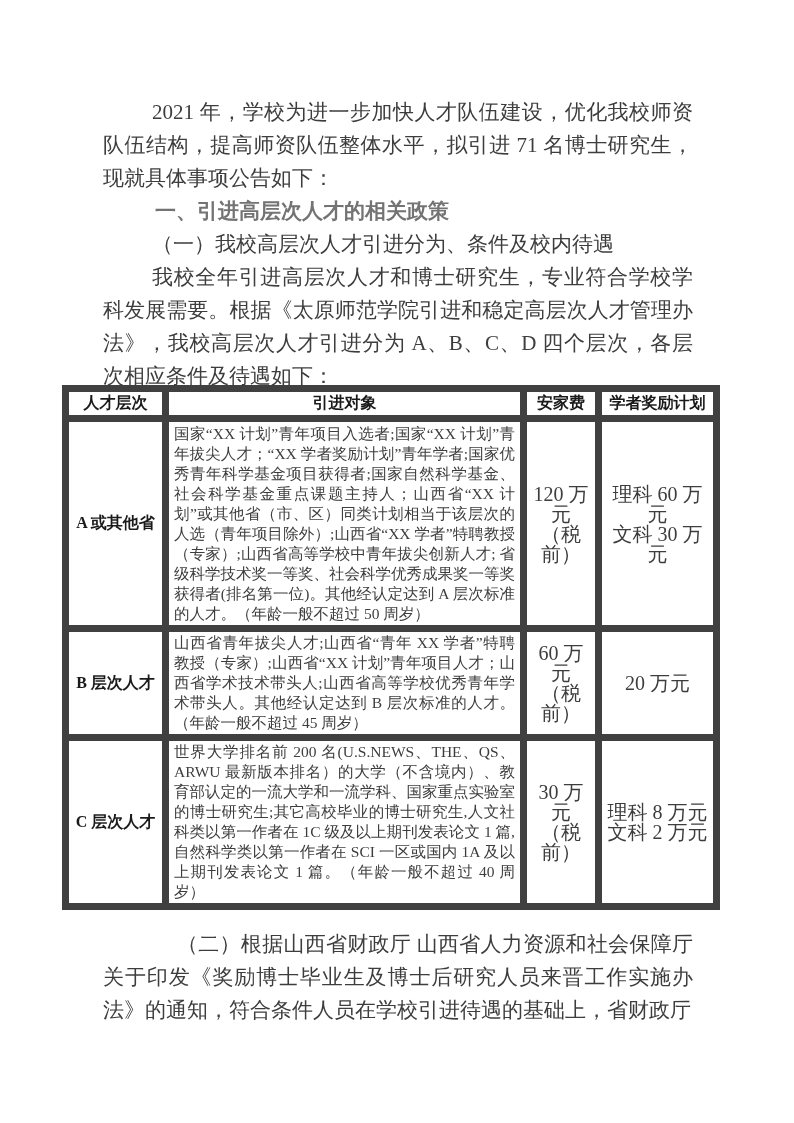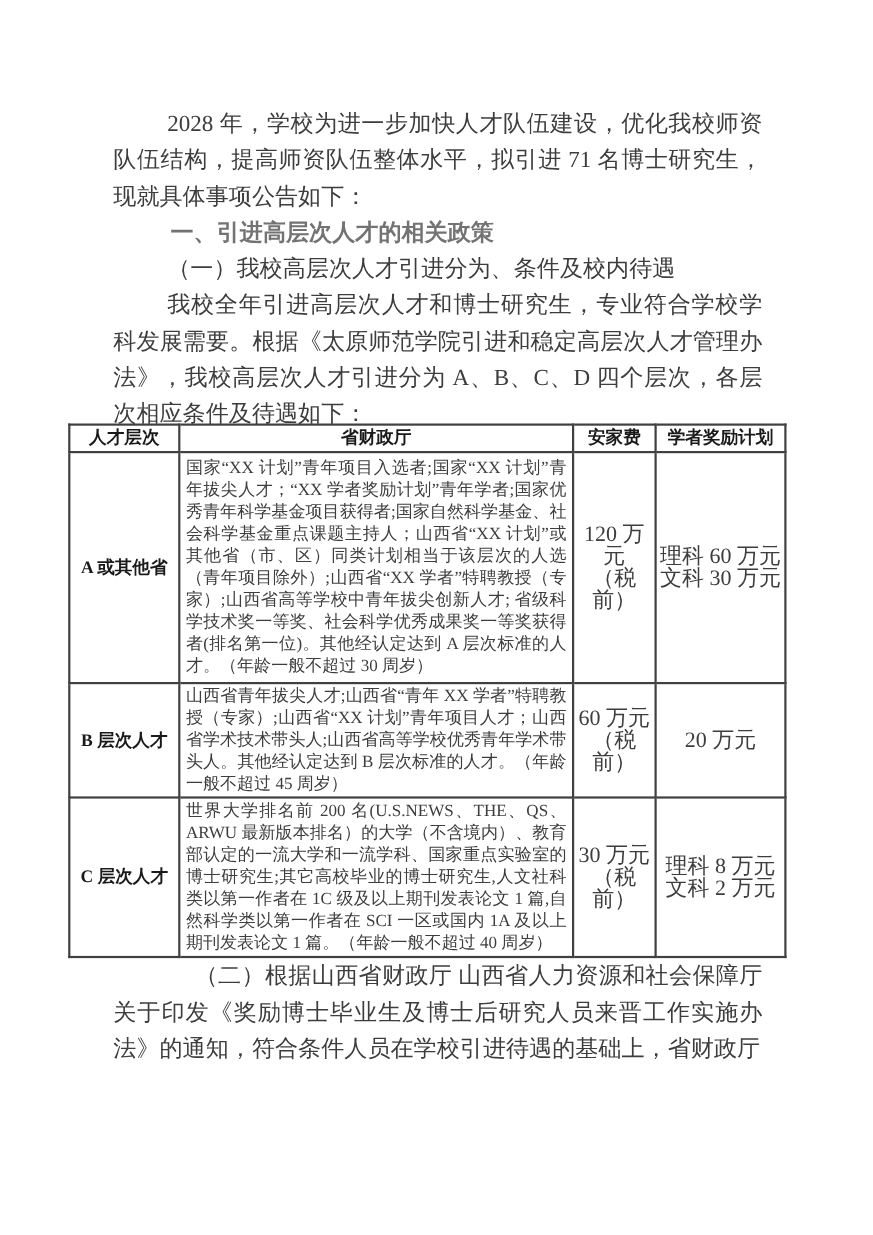--- a/index.html
+++ b/index.html
@@ -30,21 +30,21 @@
   }
   table.tiers {
     border-collapse: collapse;
     table-layout: fixed;
     width: 651px;
     margin-left: -41px;
     margin-top: -8px;
     color: #3d3d3d;
   }
   table.tiers th, table.tiers td {
-    border: 2px solid #404040;
+    border: 7px solid #404040;
     box-sizing: border-box;
     vertical-align: middle;
   }
   table.tiers th {
     font-size: 16px;
     font-weight: bold;
     color: #1a1a1a;
     text-align: center;
     padding: 1px 2px;
   }
@@ -67,54 +67,54 @@
     padding: 1px 5px;
     vertical-align: middle;
     overflow-wrap: break-word;
   }
   td.fee {
     font-size: 20px;
     line-height: 20px;
     text-align: center;
     padding: 0 2px;
   }
-  .para.after-table { margin-top: 0px; }
+  .para.after-table { margin-top: 18px; }
 </style>
 </head>
 <body>
 
 <div class="page">
 
-  <p class="para indent">2028 年，学校为进一步加快人才队伍建设，优化我校师资队伍结构，提高师资队伍整体水平，拟引进 71 名博士研究生，现就具体事项公告如下：</p>
+  <p class="para indent">2021 年，学校为进一步加快人才队伍建设，优化我校师资队伍结构，提高师资队伍整体水平，拟引进 71 名博士研究生，现就具体事项公告如下：</p>
 
   <p class="para heading">一、引进高层次人才的相关政策</p>
 
   <p class="para indent">（一）我校高层次人才引进分为、条件及校内待遇</p>
 
   <p class="para indent">我校全年引进高层次人才和博士研究生，专业符合学校学科发展需要。根据《太原师范学院引进和稳定高层次人才管理办法》，我校高层次人才引进分为 A、B、C、D 四个层次，各层次相应条件及待遇如下：</p>
 
   <table class="tiers">
     <colgroup>
       <col style="width:100px">
       <col style="width:358px">
       <col style="width:75px">
       <col style="width:118px">
     </colgroup>
     <thead>
       <tr class="hdr">
         <th>人才层次</th>
-        <th>省财政厅</th>
+        <th>引进对象</th>
         <th>安家费</th>
         <th>学者奖励计划</th>
       </tr>
     </thead>
     <tbody>
       <tr class="row-a">
         <td class="tier">A 或其他省</td>
-        <td class="targets">国家“XX 计划”青年项目入选者;国家“XX 计划”青年拔尖人才；“XX 学者奖励计划”青年学者;国家优秀青年科学基金项目获得者;国家自然科学基金、社会科学基金重点课题主持人；山西省“XX 计划”或其他省（市、区）同类计划相当于该层次的人选（青年项目除外）;山西省“XX 学者”特聘教授（专家）;山西省高等学校中青年拔尖创新人才; 省级科学技术奖一等奖、社会科学优秀成果奖一等奖获得者(排名第一位)。其他经认定达到 A 层次标准的人才。（年龄一般不超过 30 周岁）</td>
+        <td class="targets">国家“XX 计划”青年项目入选者;国家“XX 计划”青年拔尖人才；“XX 学者奖励计划”青年学者;国家优秀青年科学基金项目获得者;国家自然科学基金、社会科学基金重点课题主持人；山西省“XX 计划”或其他省（市、区）同类计划相当于该层次的人选（青年项目除外）;山西省“XX 学者”特聘教授（专家）;山西省高等学校中青年拔尖创新人才; 省级科学技术奖一等奖、社会科学优秀成果奖一等奖获得者(排名第一位)。其他经认定达到 A 层次标准的人才。（年龄一般不超过 50 周岁）</td>
         <td class="fee">
           <div>120 万元</div>
           <div>（税前）</div>
         </td>
         <td class="fee">
           <div>理科 60 万元</div>
           <div>文科 30 万元</div>
         </td>
       </tr>
       <tr class="row-b">

